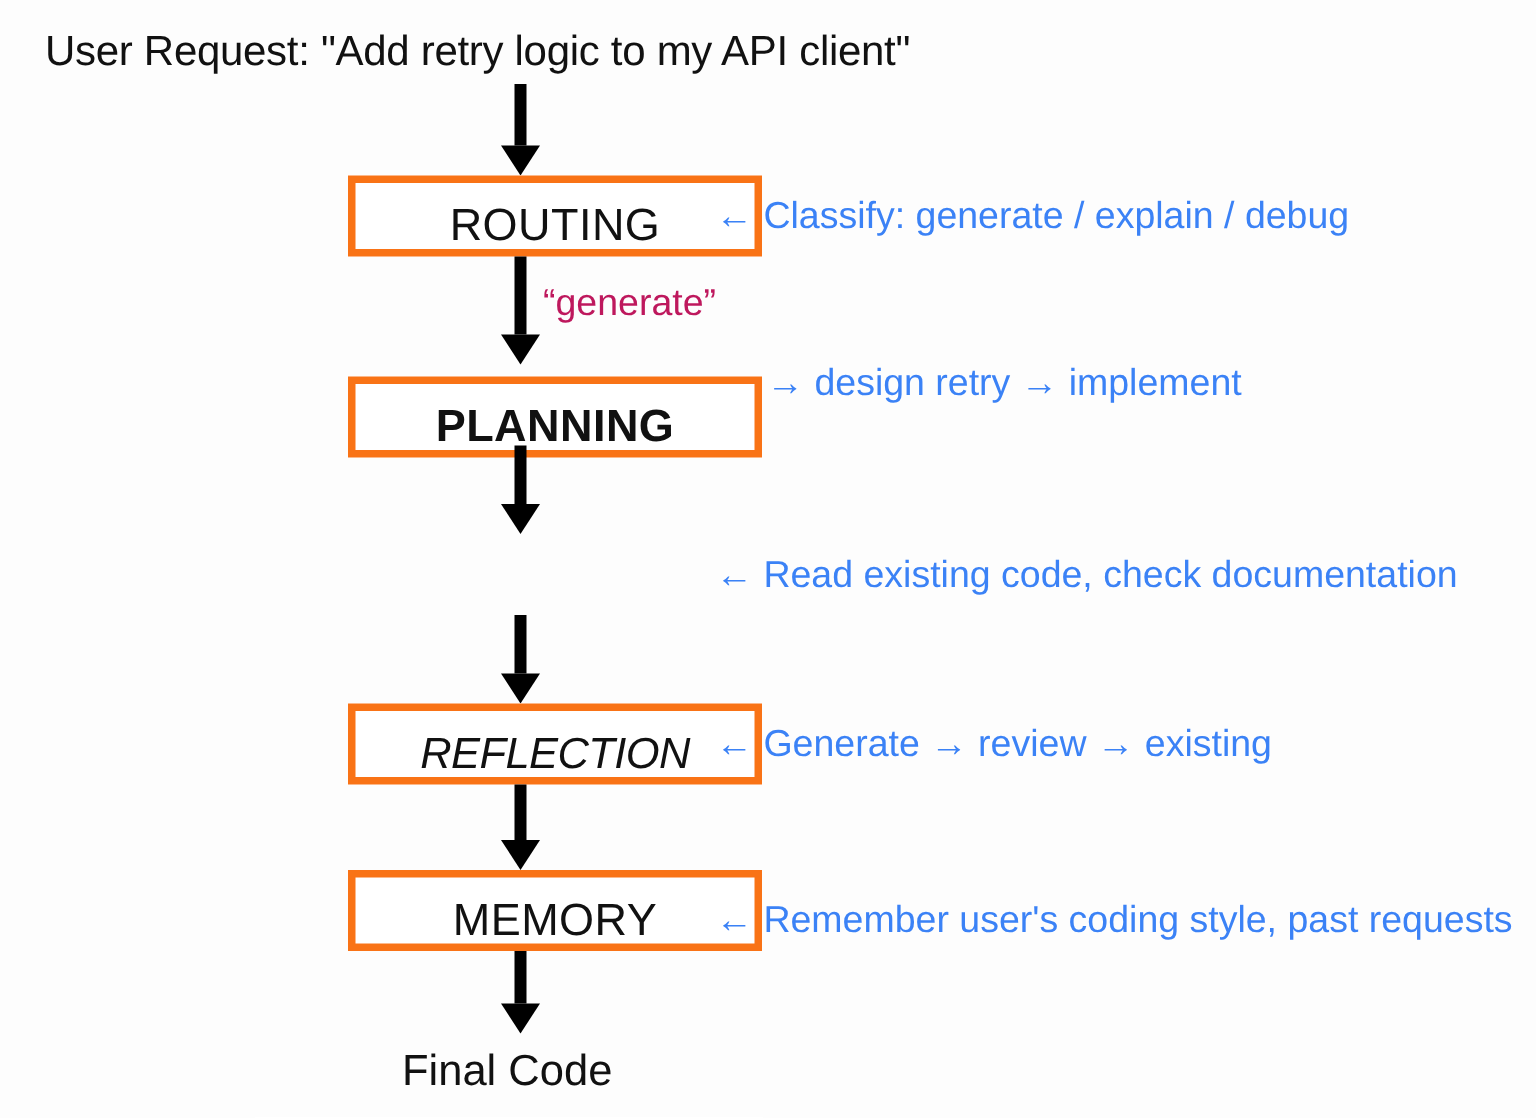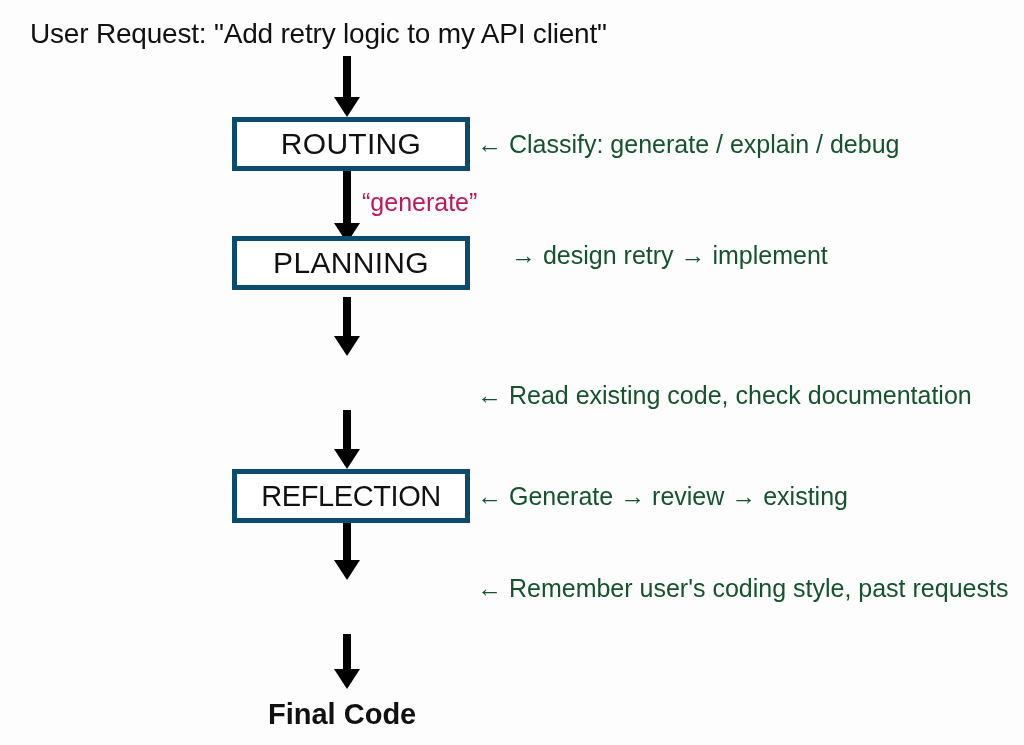--- a/index.html
+++ b/index.html
@@ -29,34 +29,33 @@
   }
   #user-request {
     left: 30px;
     top: 20px;
     letter-spacing: -0.2px;
   }
   #final-code {
     left: 268px;
     top: 700px;
     font-size: 29px;
-    font-weight: bold;
   }
 
   
   .stage-box {
     position: absolute;
     left: 232px;
-    width: 238px;
+    width: 276px;
     height: 54px;
     box-sizing: border-box;
-    border: 5px solid #0c4a6e;
+    border: 5px solid #f97316;
     background: #ffffff;
     display: flex;
-    align-items: center;
+    align-items: flex-end;
     justify-content: center;
   }
   .stage-label {
     font-size: 30px;
     line-height: 1;
     letter-spacing: 0.3px;
     color: #111111;
     white-space: nowrap;
   }
   .stage-label.tight { letter-spacing: -0.4px; font-size: 29px; }
@@ -83,21 +82,21 @@
     border-right: 13px solid transparent;
     border-top: 20px solid #000000;
   }
 
   
   .annotation {
     position: absolute;
     left: 477px;
     font-size: 25px;
     line-height: 32px;
-    color: #14532d;
+    color: #3b82f6;
     white-space: nowrap;
   }
   .annotation .ann-line-2 {
     display: block;
     padding-left: 34px;
   }
 
   
   #edge-label-generate {
     position: absolute;
@@ -128,54 +127,57 @@
     <span>← Classify: generate / explain / debug</span>
   </div>
 
   <div id="edge-label-generate">“generate”</div>
 
   <div class="connector" style="top:171px; height:72px;">
     <div class="stem" style="height:52px;"></div>
     <div class="head" style="top:52px;"></div>
   </div>
 
-  <div class="stage-box" style="top:236px;">
+  <div class="stage-box" style="top:251px;font-weight:bold;">
     <span class="stage-label">PLANNING</span>
   </div>
   <div class="annotation" style="top:239px;">
     <span class="ann-line-2">→ design retry → implement</span>
   </div>
 
   <div class="connector" style="top:297px; height:59px;">
     <div class="stem" style="height:39px;"></div>
     <div class="head" style="top:39px;"></div>
   </div>
 
-  <div class="annotation" style="top:379px;">
+  <div class="annotation" style="top:367px;">
     <span>← Read existing code, check documentation</span>
   </div>
 
   <div class="connector" style="top:410px; height:59px;">
     <div class="stem" style="height:39px;"></div>
     <div class="head" style="top:39px;"></div>
   </div>
 
-  <div class="stage-box" style="top:469px;">
+  <div class="stage-box" style="top:469px;font-style:italic;">
     <span class="stage-label tight">REFLECTION</span>
   </div>
   <div class="annotation" style="top:480px;">
     <span>← Generate → review → existing</span>
   </div>
 
   <div class="connector" style="top:523px; height:57px;">
     <div class="stem" style="height:37px;"></div>
     <div class="head" style="top:37px;"></div>
   </div>
 
-  <div class="annotation" style="top:572px;">
+  <div class="stage-box" style="top:580px;">
+    <span class="stage-label">MEMORY</span>
+  </div>
+  <div class="annotation" style="top:597px;">
     <span>← Remember user's coding style, past requests</span>
   </div>
 
   <div class="connector" style="top:634px; height:55px;">
     <div class="stem" style="height:35px;"></div>
     <div class="head" style="top:35px;"></div>
   </div>
 
   <div class="free-text" id="final-code">Final Code</div>
 

